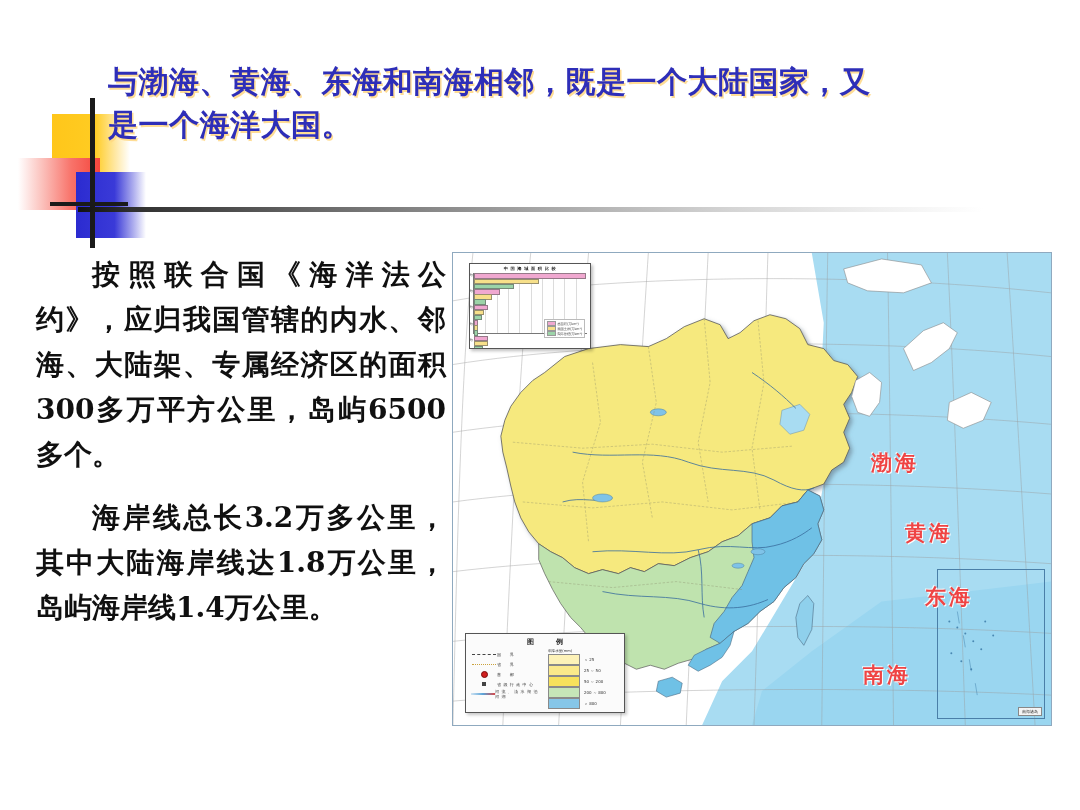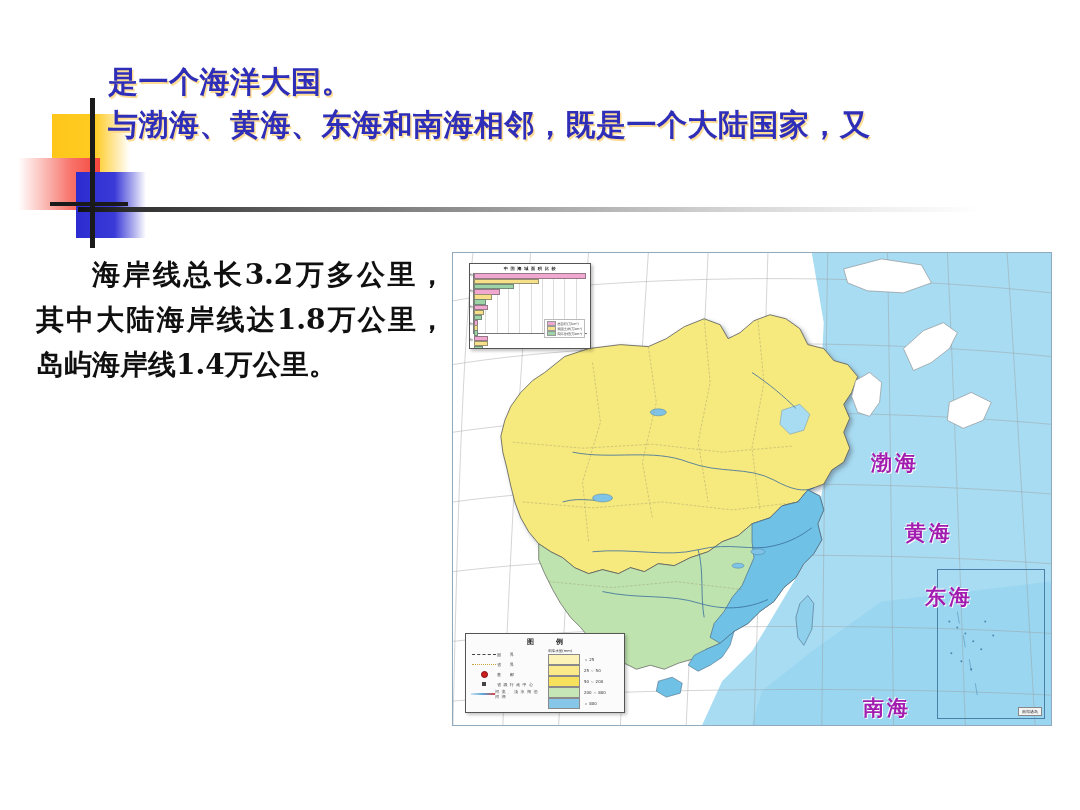--- a/index.html
+++ b/index.html
@@ -208,21 +208,21 @@
   .sc-box { width: 30px; height: 9px; border: 0.6px solid #8a8a8a; }
   .sc-txt { font-size: 4px; margin-left: 4px; color: #333; font-family: "DejaVu Sans", sans-serif; white-space: nowrap; }
   #sc-head { font-size: 3.6px; color: #333; font-family: "DejaVu Sans", sans-serif; margin-bottom: 1px; }
 
   
   .sea-label {
     position: absolute;
     font-family: "DejaVu Serif", "Liberation Serif", serif;
     font-weight: bold;
     font-size: 21px;
-    color: #a21caf;
+    color: #ef4444;
     letter-spacing: 3px;
     text-shadow: 1px 1px 0 rgba(255,255,255,0.95), -1px -1px 0 rgba(255,255,255,0.8);
     white-space: nowrap;
   }
 
   
   #scs-inset {
     position: absolute;
     right: 6px; bottom: 6px;
     width: 108px; height: 150px;
@@ -248,25 +248,26 @@
 <div id="deco">
   <div class="deco-yellow"></div>
   <div class="deco-red"></div>
   <div class="deco-blue"></div>
   <div class="deco-vline"></div>
   <div class="deco-hline-short"></div>
 </div>
 <div id="title-rule"></div>
 
 <div id="title-block">
+  <span class="ln">与渤海、黄海、东海和南海相邻，既是一个大陆国家，又</span>
   <span class="ln">是一个海洋大国。</span>
-  <span class="ln">与渤海、黄海、东海和南海相邻，既是一个大陆国家，又</span>
 </div>
 
 <div id="left-col">
+  <p>按照联合国《海洋法公约》，应归我国管辖的内水、邻海、大陆架、专属经济区的面积300多万平方公里，岛屿6500多个。</p>
   <p>海岸线总长3.2万多公里，其中大陆海岸线达1.8万公里，岛屿海岸线1.4万公里。</p>
 </div>
 
 <div id="map-wrap">
 
   <svg id="map-svg" viewBox="0 0 600 474" preserveAspectRatio="none">
     <defs>
       <filter id="landshadow" x="-20%" y="-20%" width="150%" height="150%">
         <feDropShadow dx="2.5" dy="2.5" stdDeviation="2" flood-color="#5a6a78" flood-opacity="0.55"></feDropShadow>
       </filter>
@@ -532,14 +533,14 @@
     </div>
   </div>
 
   <div id="scs-inset">
     <div id="scs-cap">南海诸岛</div>
   </div>
 
   <div class="sea-label" style="left:418px; top:196px;">渤海</div>
   <div class="sea-label" style="left:452px; top:266px;">黄海</div>
   <div class="sea-label" style="left:472px; top:330px;">东海</div>
-  <div class="sea-label" style="left:410px; top:408px;margin-top:33px;">南海</div>
+  <div class="sea-label" style="left:410px; top:408px;">南海</div>
 </div>
 
 </body></html>

